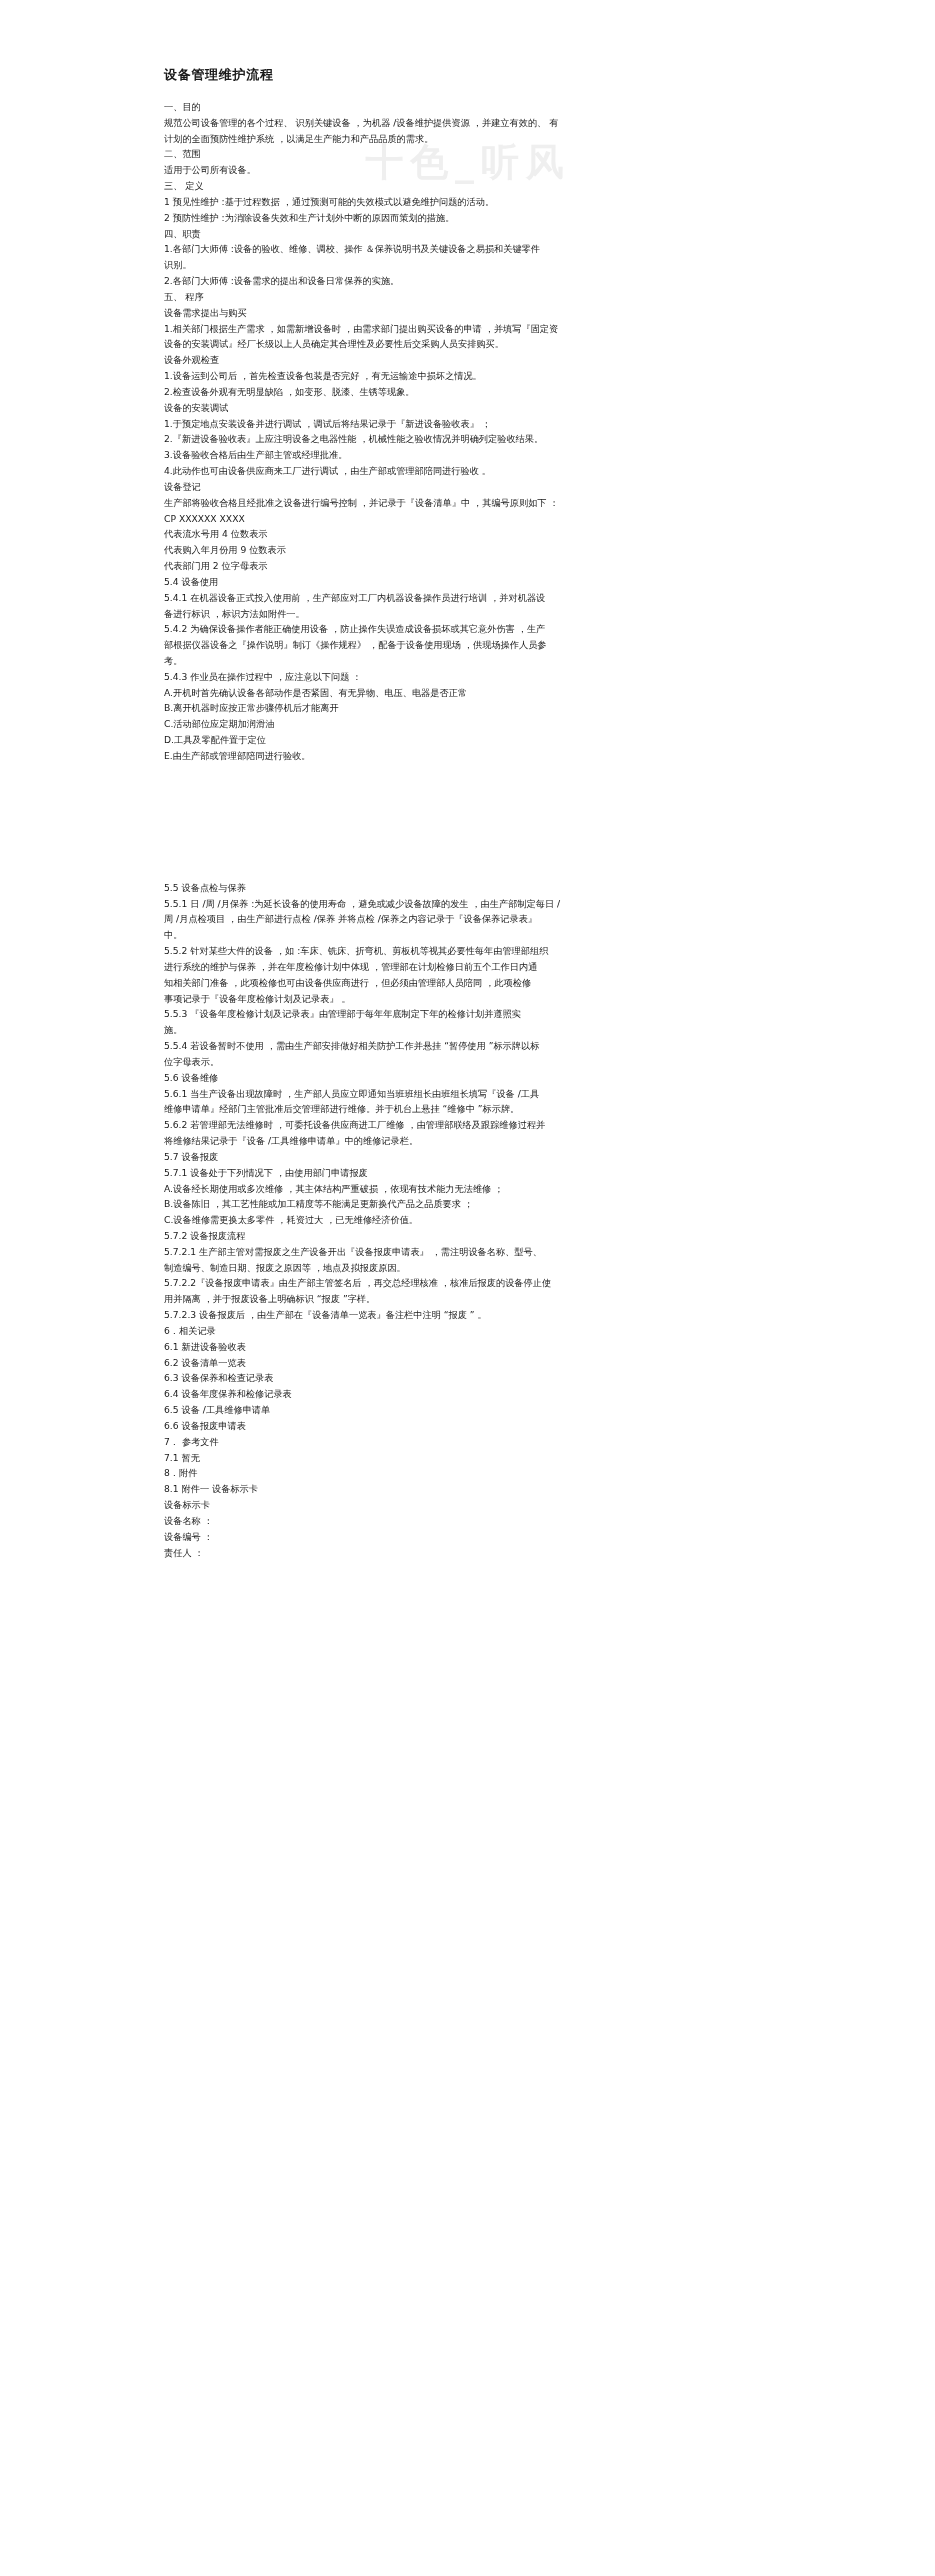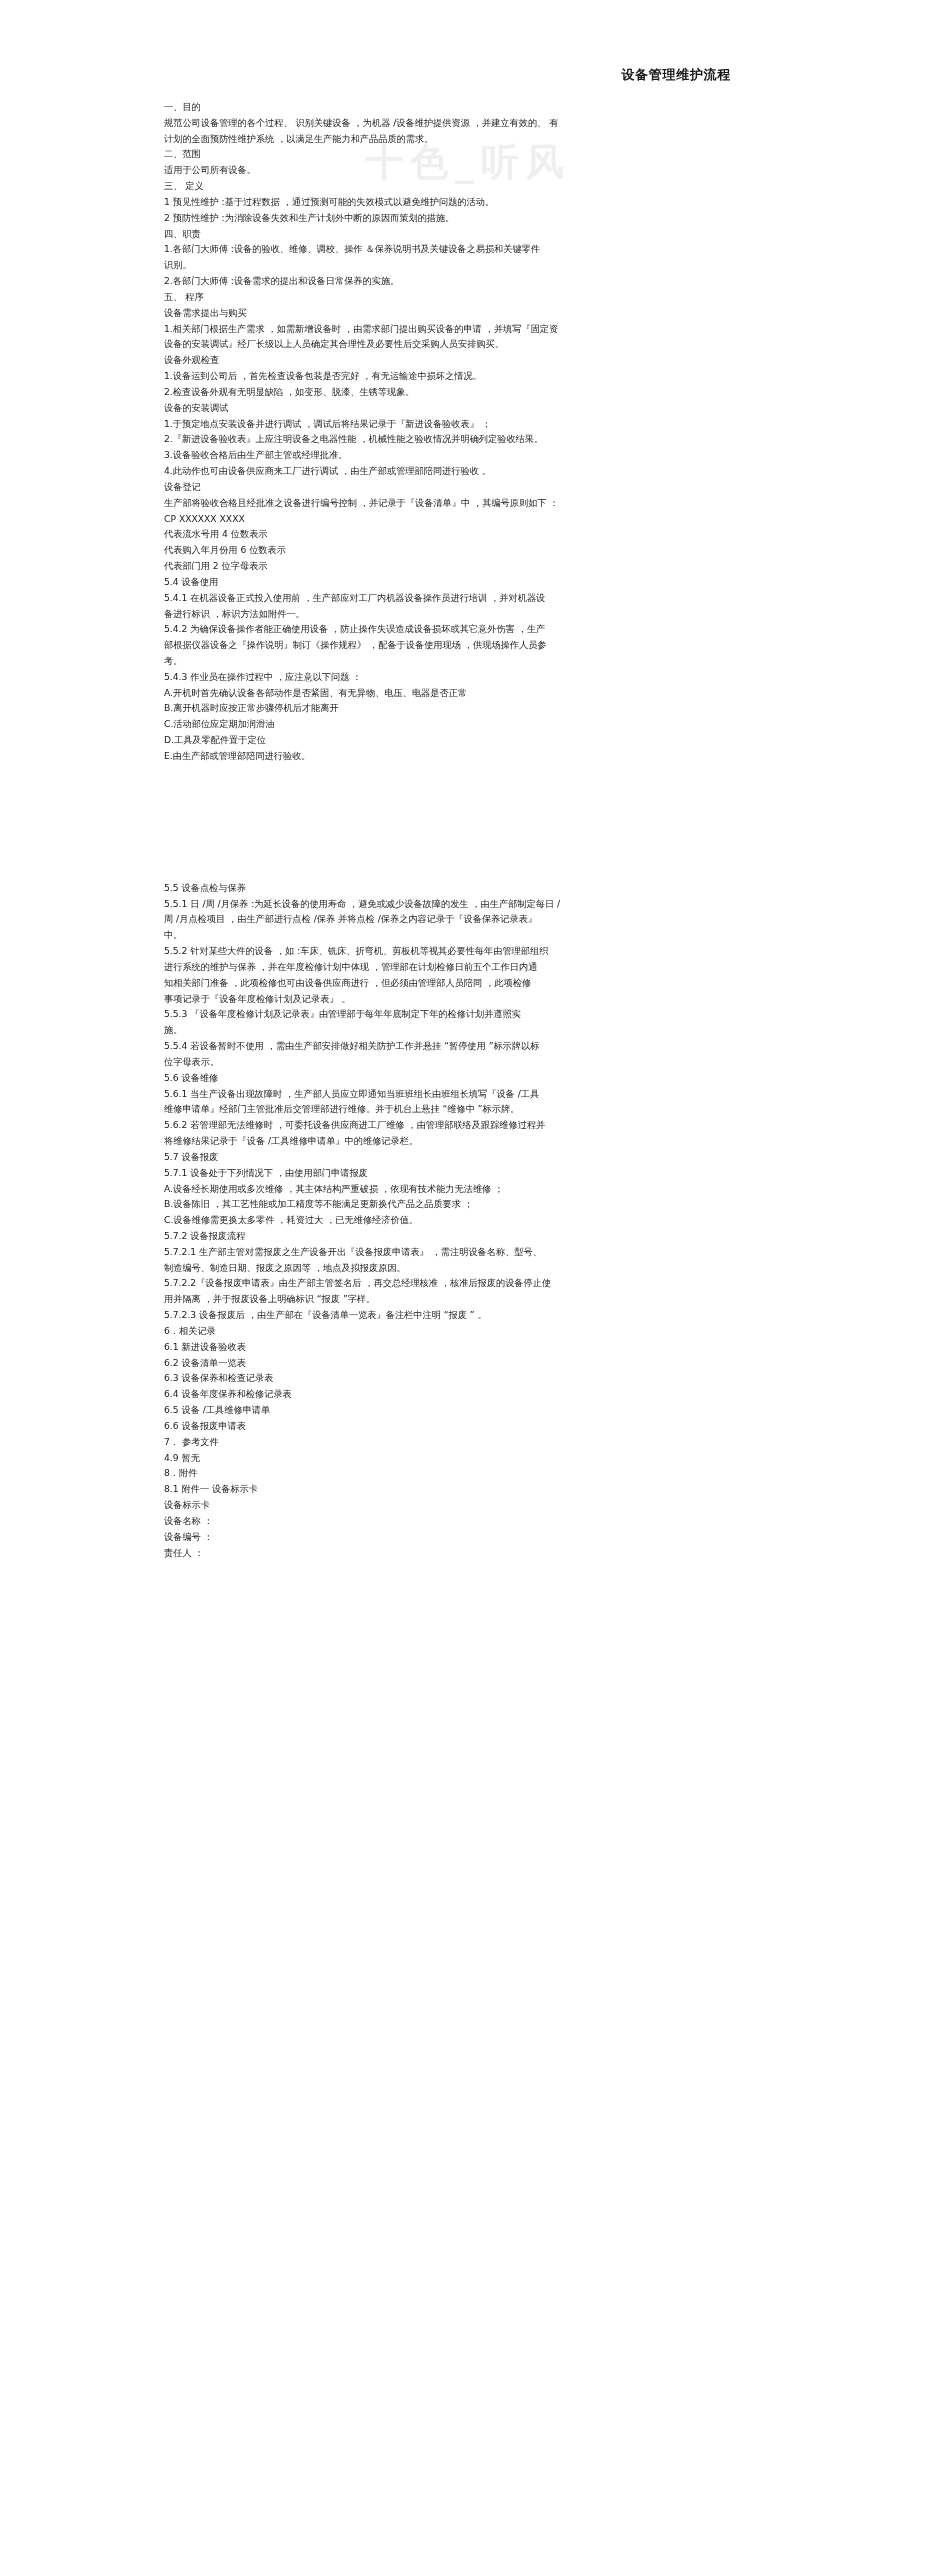--- a/index.html
+++ b/index.html
@@ -35,21 +35,21 @@
     user-select: none;
     z-index: 0;
   }
   .content {
     position: relative;
     z-index: 1;
   }
   h1.doc-title {
     font-size: 13px;
     font-weight: bold;
-    text-align: right;
+    text-align: left;
     margin: 0 0 15px 0;
     letter-spacing: 0.7px;
   }
   p.line {
     font-size: 9.2px;
     line-height: 1.72;
     margin: 0;
     text-align: justify;
     word-break: break-all;
   }
@@ -89,21 +89,21 @@
       <p class="line">2.检查设备外观有无明显缺陷    ，如变形、脱漆、生锈等现象。</p>
       <p class="line">设备的安装调试</p>
       <p class="line">1.于预定地点安装设备并进行调试   ，调试后将结果记录于『新进设备验收表』        ；</p>
       <p class="line">2.『新进设备验收表』上应注明设备之电器性能    ，机械性能之验收情况并明确列定验收结果。</p>
       <p class="line">3.设备验收合格后由生产部主管或经理批准。</p>
       <p class="line">4.此动作也可由设备供应商来工厂进行调试      ，由生产部或管理部陪同进行验收    。</p>
       <p class="line">设备登记</p>
       <p class="line">生产部将验收合格且经批准之设备进行编号控制      ，并记录于『设备清单』中 ，其编号原则如下  ：</p>
       <p class="line">CP   XXXXXX  XXXX</p>
       <p class="line">代表流水号用   4 位数表示</p>
-      <p class="line">代表购入年月份用   6 位数表示</p>
+      <p class="line">代表购入年月份用   9 位数表示</p>
       <p class="line">代表部门用   2 位字母表示</p>
       <p class="line">5.4 设备使用</p>
       <p class="line">5.4.1 在机器设备正式投入使用前    ，生产部应对工厂内机器设备操作员进行培训      ，并对机器设</p>
       <p class="line">备进行标识 ，标识方法如附件一。</p>
       <p class="line">5.4.2 为确保设备操作者能正确使用设备    ，防止操作失误造成设备损坏或其它意外伤害     ，生产</p>
       <p class="line">部根据仪器设备之『操作说明』制订《操作规程》      ，配备于设备使用现场   ，供现场操作人员参</p>
       <p class="line">考。</p>
       <p class="line">5.4.3 作业员在操作过程中   ，应注意以下问题  ：</p>
       <p class="line">A.开机时首先确认设备各部动作是否紧固、有无异物、电压、电器是否正常</p>
       <p class="line">B.离开机器时应按正常步骤停机后才能离开</p>
@@ -144,21 +144,21 @@
       <p class="line">用并隔离 ，并于报废设备上明确标识 “报废 ”字样。</p>
       <p class="line">5.7.2.3  设备报废后 ，由生产部在『设备清单一览表』备注栏中注明 “报废 ”     。</p>
       <p class="line">6．相关记录</p>
       <p class="line">6.1 新进设备验收表</p>
       <p class="line">6.2 设备清单一览表</p>
       <p class="line">6.3 设备保养和检查记录表</p>
       <p class="line">6.4 设备年度保养和检修记录表</p>
       <p class="line">6.5 设备 /工具维修申请单</p>
       <p class="line">6.6 设备报废申请表</p>
       <p class="line">7．   参考文件</p>
-      <p class="line">4.9  暂无</p>
+      <p class="line">7.1  暂无</p>
       <p class="line">8．附件</p>
       <p class="line">8.1  附件一   设备标示卡</p>
       <p class="line">设备标示卡</p>
       <p class="line">设备名称 ：</p>
       <p class="line">设备编号 ：</p>
       <p class="line">责任人 ：</p>
       <p class="line"></p>
       <p class="line"></p>
     </div>
   </div>

